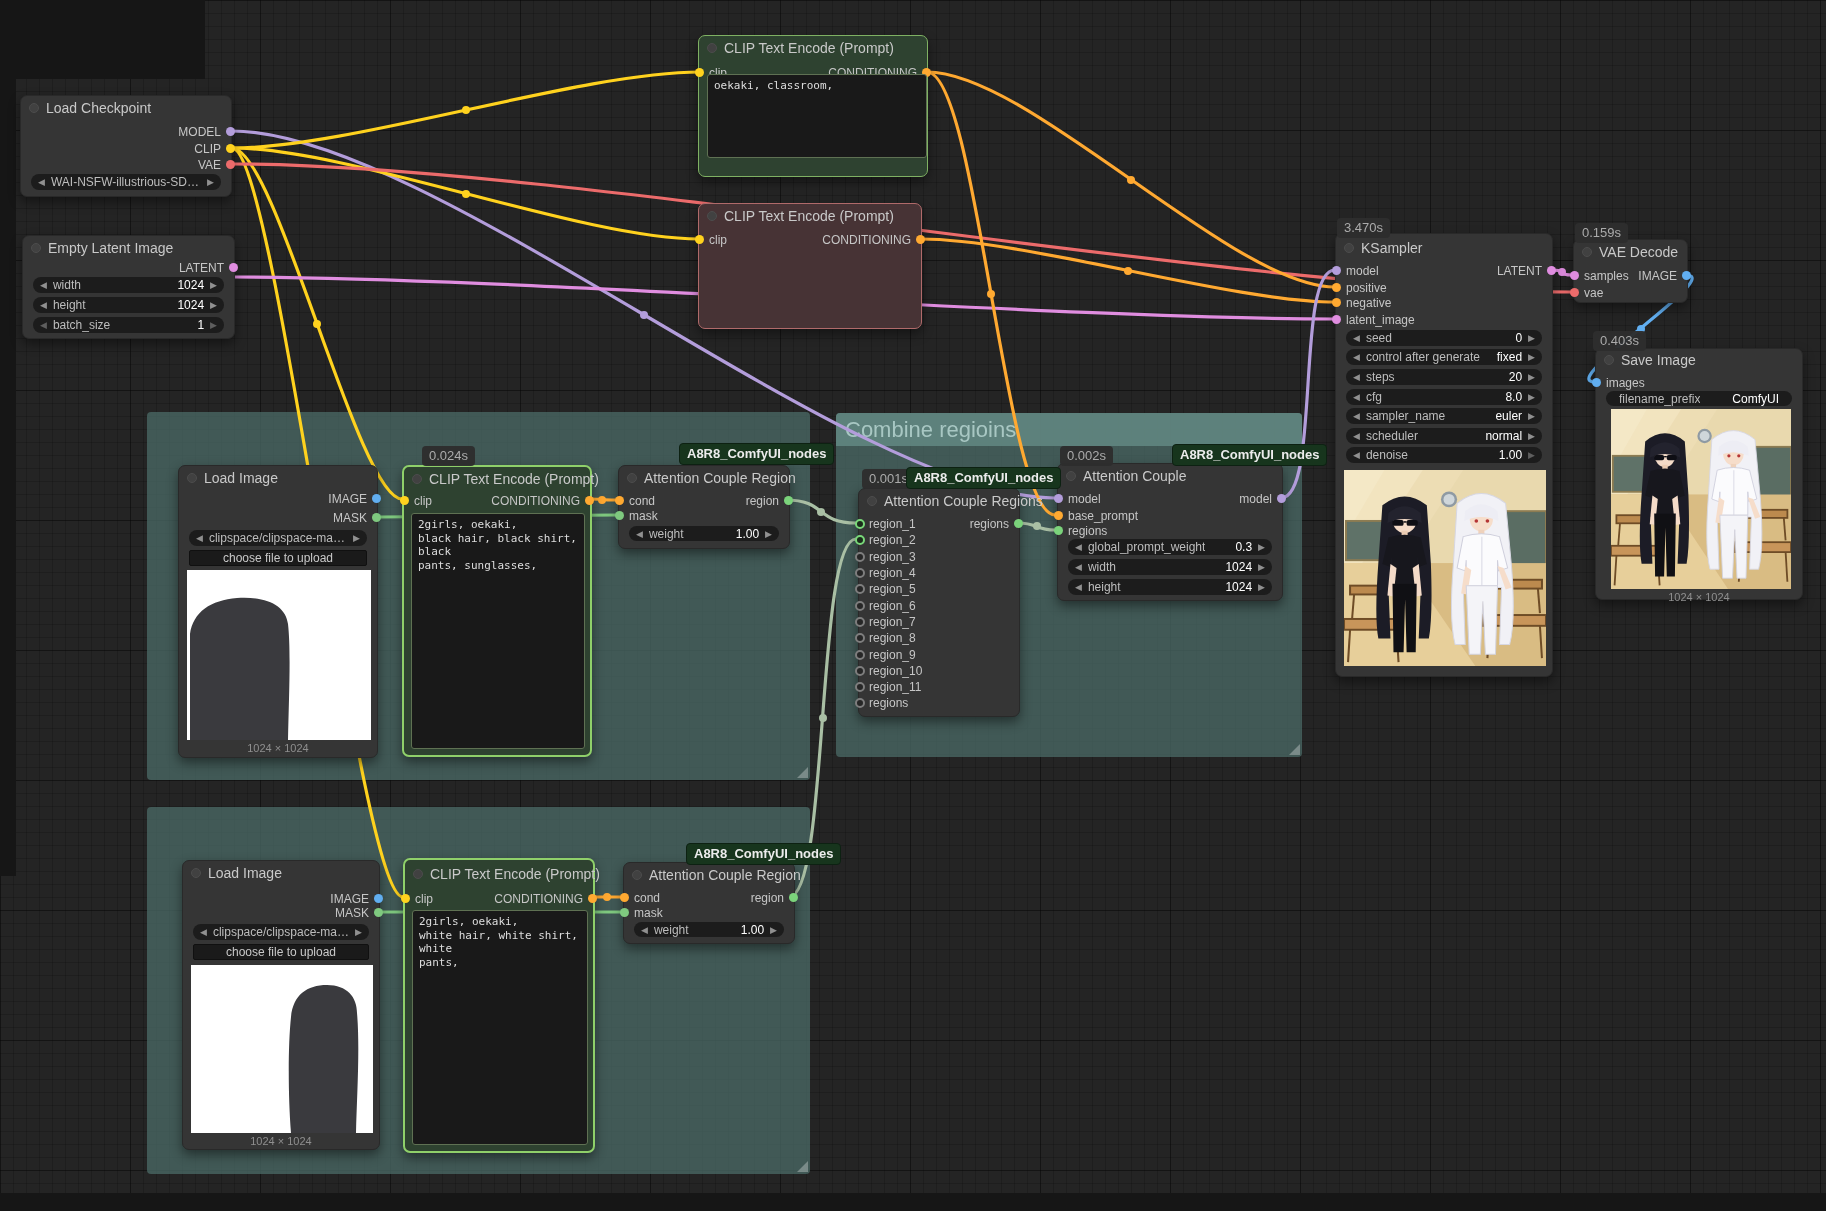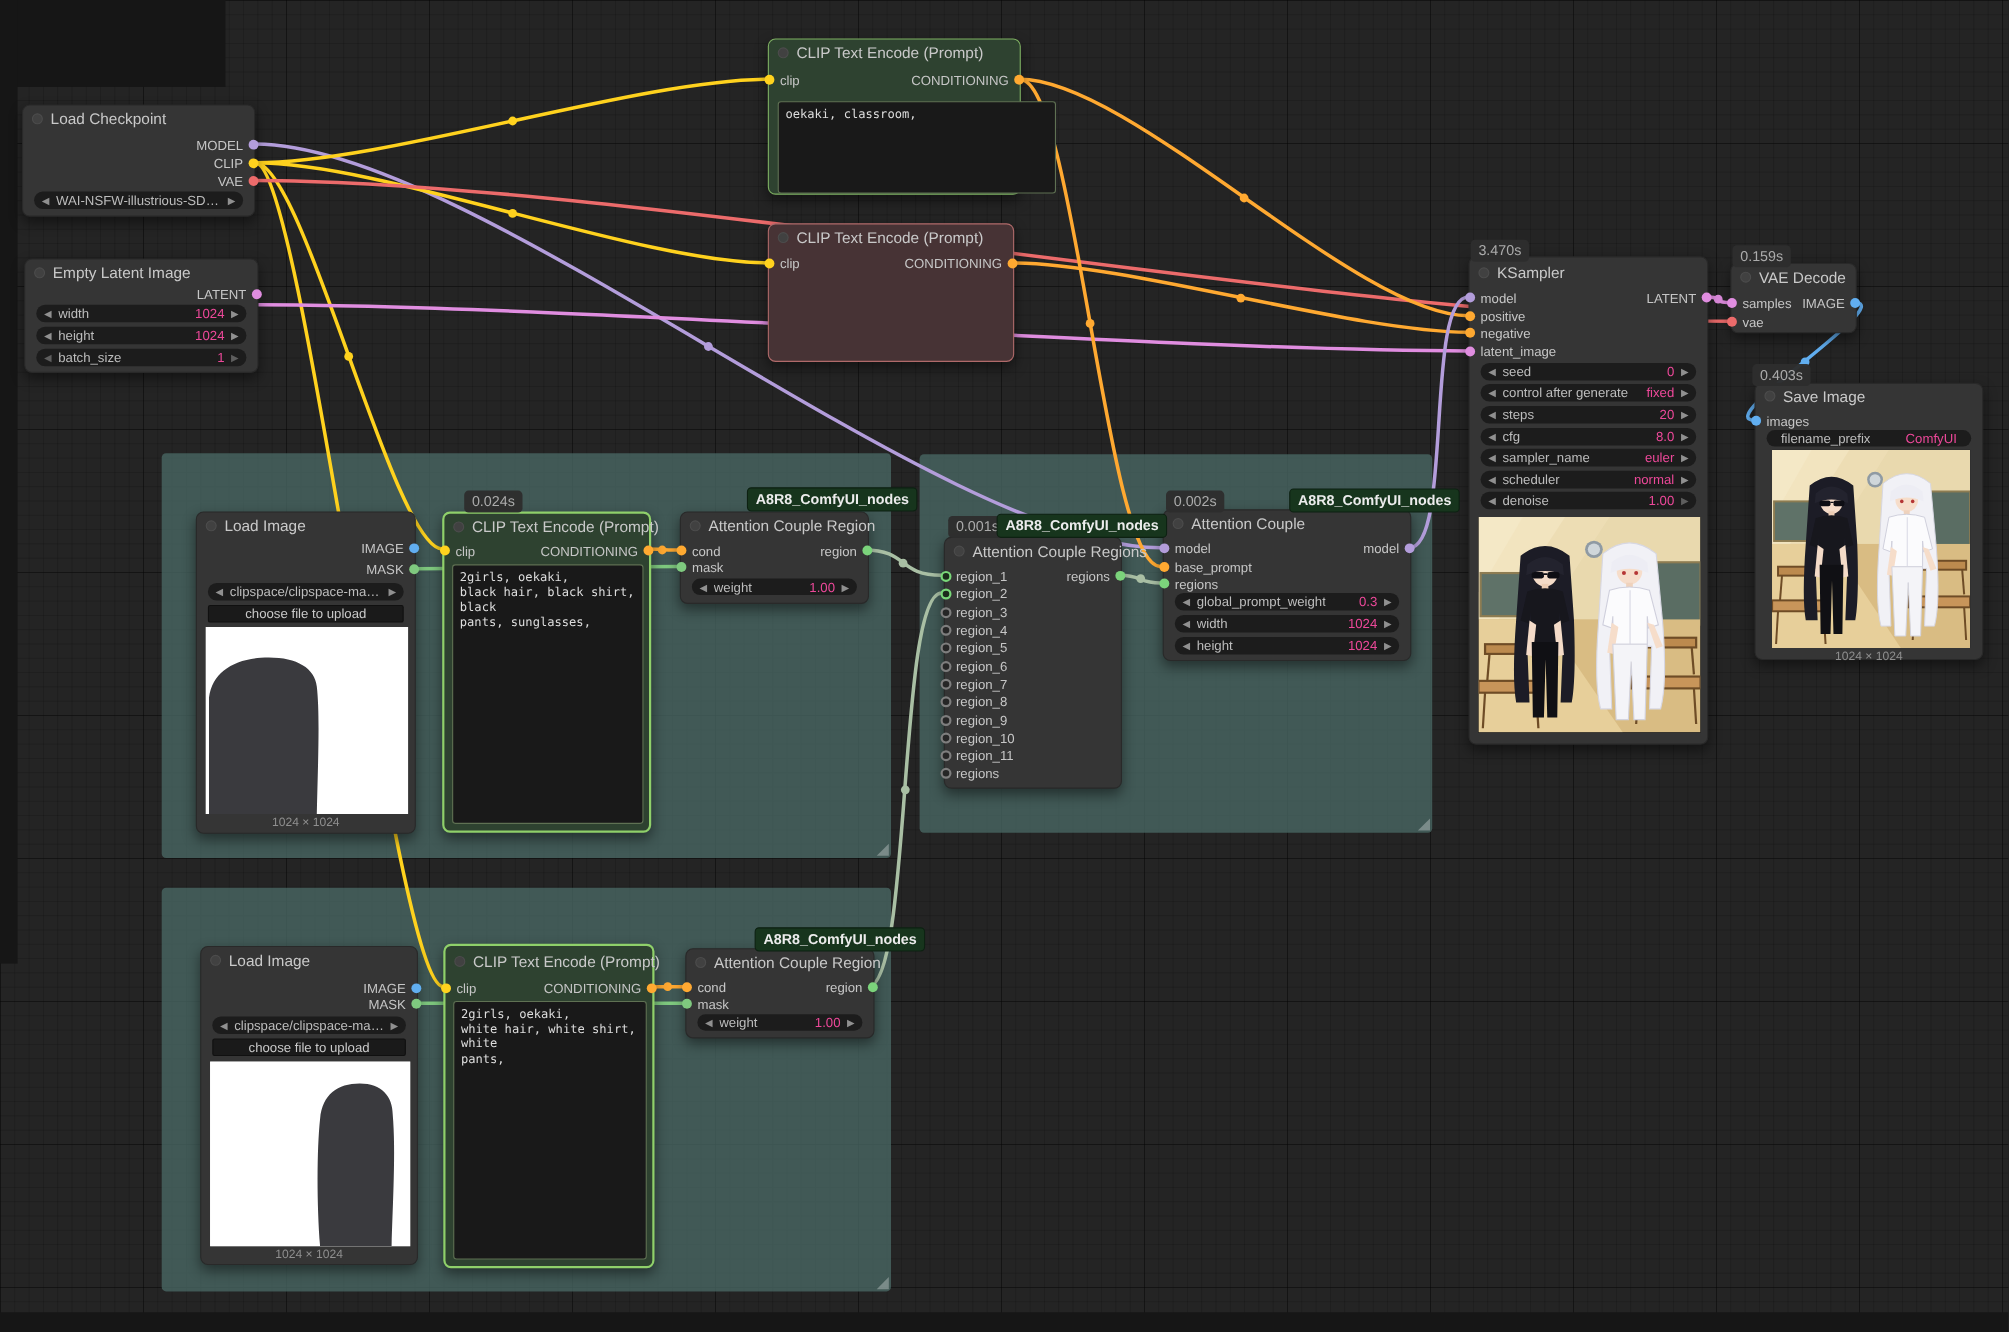--- a/index.html
+++ b/index.html
@@ -27,21 +27,21 @@
   .i .d{left:-14px;} .o .d{right:-14px;}
   .c-model{background:#b39ddb}.c-clip{background:#ffd21e}.c-vae{background:#ec6b6b}.c-cond{background:#ffa931}
   .c-lat{background:#e08de0}.c-img{background:#61aef0}.c-mask{background:#7fc97f}.c-reg{background:#7bd37b}
   .ring-g{box-sizing:border-box;width:10px;height:10px;border:2px solid #79d879;background:#1b2b1b}
   .ring-x{box-sizing:border-box;width:10px;height:10px;border:2px solid #7e7e7e;background:#262626}
   .w{position:absolute;left:10px;right:10px;height:16px;background:#1c1c1c;border-radius:9px;display:flex;align-items:center;font-size:12px;color:#bdbdbd;padding:0 7px;box-sizing:border-box;white-space:nowrap;overflow:hidden;}
   .w .arr{color:#909090;font-size:9px;flex:none;}
   .w .arr.dim{color:#5e5e5e;}
   .w .lbl{margin:0 6px;overflow:hidden;text-overflow:ellipsis;}
   .w .sp{flex:1;}
-  .w .val{color:#ec4899;margin-right:6px;}
+  .w .val{color:#ffffff;margin-right:6px;}
   .w.btn{border-radius:2px;background:#1a1a1a;border:1px solid #101010;justify-content:center;color:#c9c9c9;}
   .tb{position:absolute;background:#191919;border:1px solid #565656;border-radius:3px;color:#dedede;font-family:"DejaVu Sans Mono",monospace;font-size:11px;line-height:13.5px;padding:4px 6px;white-space:pre-wrap;box-sizing:border-box;overflow:hidden;}
   .green .tb,.greensel .tb{border-color:#5f7153;}
   .b{position:absolute;background:rgba(45,45,45,.97);color:#ababab;font-size:13px;line-height:1;padding:3px 7px 4px;border-radius:4px;z-index:3;}
   .bv{background:#17351d;border:1px solid #0d2112;color:#ececec;font-weight:700;}
   .cap{position:absolute;left:0;right:0;text-align:center;font-size:11px;color:#8f8f8f;}
   .imgwrap{position:absolute;overflow:hidden;background:#101010;}
   .imgwrap svg{display:block;width:100%;height:100%;}
 </style>
 </head>
@@ -106,20 +106,21 @@
   <div class="patch" style="left:0;top:0;width:16px;height:876px"></div>
   <div class="patch" style="left:0;top:1193px;width:1826px;height:18px"></div>
 
   <div class="g" style="left:147px;top:412px;width:663px;height:368px">
     <div class="gh"></div>
   </div>
   <div class="g" style="left:147px;top:807px;width:663px;height:367px">
     <div class="gh"></div>
   </div>
   <div class="g" style="left:836px;top:413px;width:466px;height:344px">
+    <div class="gb">Combine regioins</div>
     <div class="gh"></div>
   </div>
 
   <svg id="wires" width="1826" height="1211">
     <g fill="none" stroke-width="3.2" stroke-linecap="round">
       <path d="M232 131 C432 131 855 498 1055 498" stroke="#b39ddb"></path>
       <path d="M232 148 C352 148 580 72 700 72" stroke="#ffd21e"></path>
       <path d="M232 148 C349 148 582 239 699 239" stroke="#ffd21e"></path>
       <path d="M232 148 C276 148 358 499 402 499" stroke="#ffd21e"></path>
       <path d="M232 148 C276 148 359 897 403 897" stroke="#ffd21e"></path>
@@ -216,21 +217,21 @@
       </div>
   </div>
 
   <div class="n green" style="left:698px;top:35px;width:230px;height:142px">
     <div class="t">
         <span class="td"></span>
         <span>CLIP Text Encode (Prompt)</span>
       </div>
     <div class="r i" style="top:30px"><span class="d c-clip"></span><span>clip</span></div>
     <div class="r o" style="top:30px"><span>CONDITIONING</span><span class="d c-cond"></span></div>
-    <div class="tb" style="left:8px;top:56px;width:253px;height:84px">oekaki, classroom,</div>
+    <div class="tb" style="left:8px;top:38px;width:220px;height:84px">oekaki, classroom,</div>
   </div>
 
   <div class="n red" style="left:698px;top:203px;width:224px;height:126px">
     <div class="t">
         <span class="td"></span>
         <span>CLIP Text Encode (Prompt)</span>
       </div>
     <div class="r i" style="top:29px"><span class="d c-clip"></span><span>clip</span></div>
     <div class="r o" style="top:29px"><span>CONDITIONING</span><span class="d c-cond"></span></div>
   </div>

